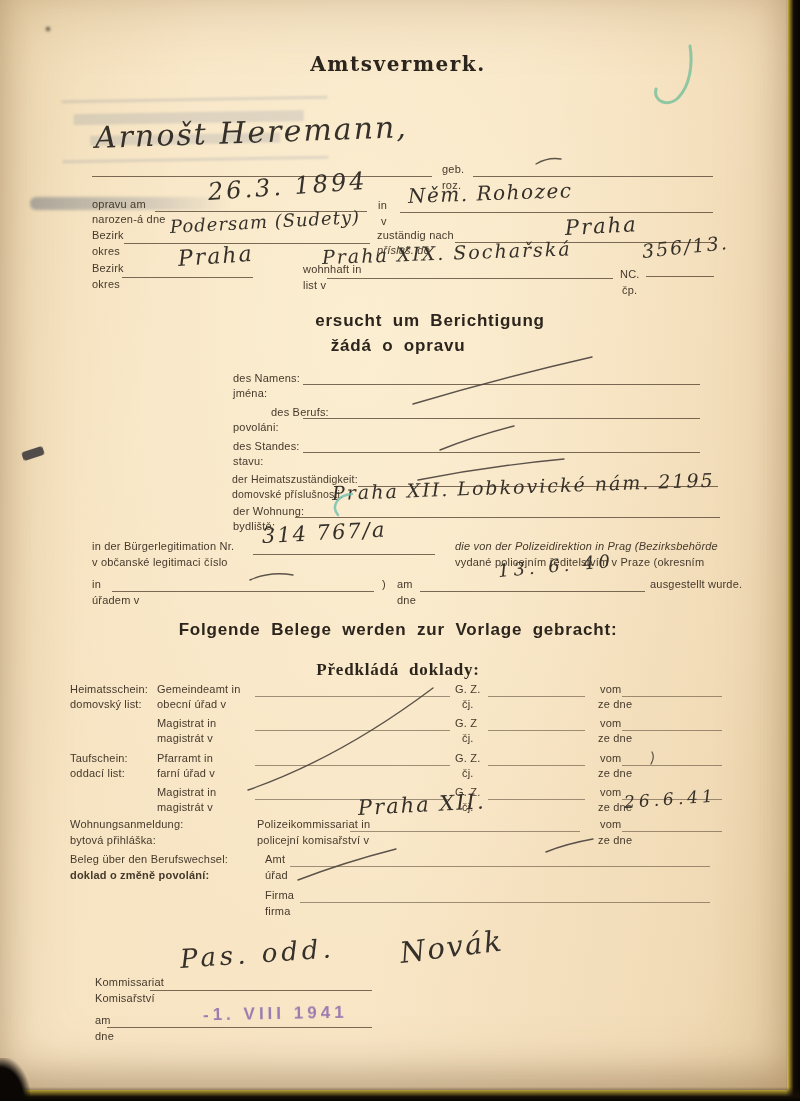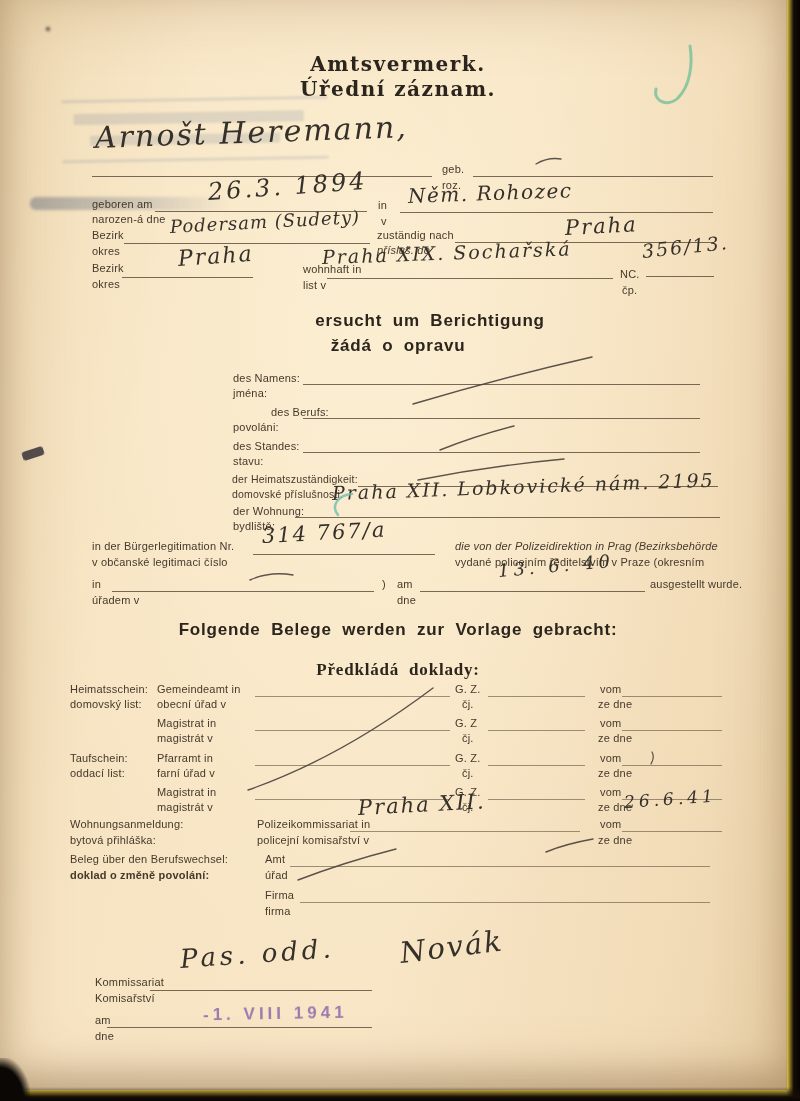--- a/index.html
+++ b/index.html
@@ -50,29 +50,28 @@
   <div class="smear" style="left:46px;top:27px;width:4px;height:4px;background:rgba(30,25,20,.8);border-radius:50%;"></div>
 
   <div class="faint-stamp">
     <div class="bar" style="left:2px;top:2px;width:266px;height:3px;"></div>
     <div class="bar" style="left:14px;top:16px;width:230px;height:11px;"></div>
     <div class="bar" style="left:30px;top:38px;width:190px;height:10px;"></div>
     <div class="bar" style="left:2px;top:62px;width:266px;height:3px;"></div>
   </div>
 
   <div class="bold-head title" style="top:52px;">Amtsvermerk.</div>
-  <div class="bold-head title" style="top:77px;">Úřední záznam.</div>
 
   <div class="hw" style="left:95px;top:120px;font-size:30px;letter-spacing:2px;transform:rotate(-2deg);">Arnošt Heremann,</div>
   <div class="rule" style="left:92px;top:176px;width:340px;"></div>
   <div class="lbl" style="left:442px;top:163px;">geb.</div>
   <div class="lbl" style="left:442px;top:179px;">roz.</div>
   <div class="rule" style="left:473px;top:176px;width:240px;"></div>
 
-  <div class="lbl" style="left:92px;top:198px;">geboren am</div>
+  <div class="lbl" style="left:92px;top:198px;">opravu am</div>
   <div class="lbl" style="left:92px;top:213px;">narozen-á dne</div>
   <div class="hw" style="left:208px;top:178px;font-size:24px;letter-spacing:3px;transform:rotate(-4deg);">26.3. 1894</div>
   <div class="rule" style="left:155px;top:211px;width:212px;"></div>
   <div class="lbl" style="left:378px;top:199px;">in</div>
   <div class="lbl" style="left:381px;top:215px;">v</div>
   <div class="hw" style="left:408px;top:184px;font-size:20px;letter-spacing:1.5px;transform:rotate(-2deg);">Něm. Rohozec</div>
   <div class="rule" style="left:400px;top:212px;width:313px;"></div>
 
   <div class="lbl" style="left:92px;top:229px;">Bezirk</div>
   <div class="lbl" style="left:92px;top:245px;">okres</div>

